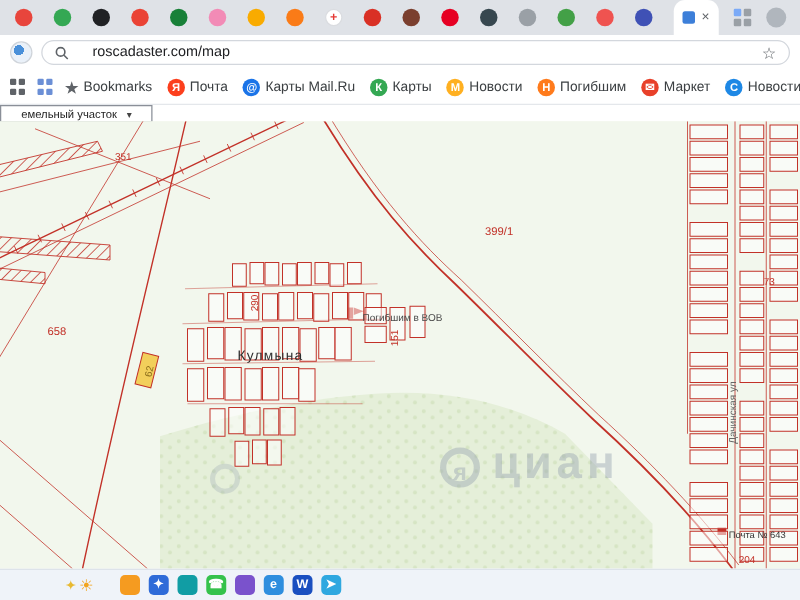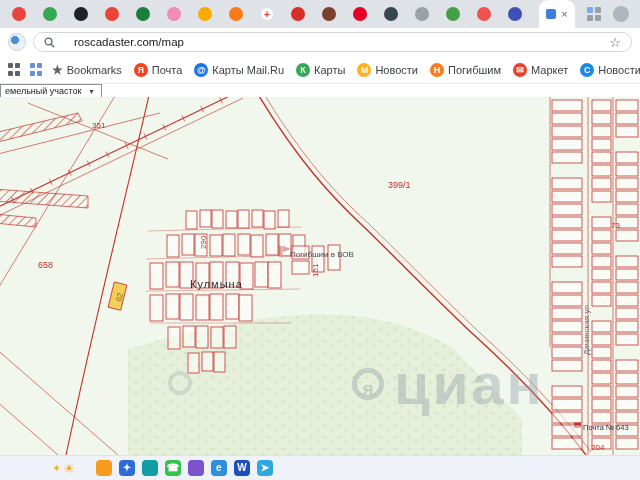--- a/index.html
+++ b/index.html
@@ -41,40 +41,40 @@
   .bmlist{display:flex;align-items:center;gap:12px;}
   .bm{display:flex;align-items:center;gap:4px;flex:0 0 auto;}
   .bmi{width:14px;height:14px;border-radius:50%;font-size:9px;line-height:14px;
     text-align:center;font-weight:bold;flex:0 0 auto;}
   .bmi.plain{background:none;width:auto;font-size:12px;}
   .bml{font-size:11px;color:#3c4043;white-space:nowrap;}
 
   
   .pagebar{position:absolute;top:84px;height:13px;left:0;right:0;background:#fff;}
   .pselect{position:absolute;left:0;top:0;height:14px;min-width:102px;border:1px solid #8a8f98;
-    background:#fff;font-size:9px;color:#222;display:flex;align-items:center;gap:8px;padding:0 4px;}
+    background:#fff;font-size:9px;color:#222;display:flex;align-items:center;gap:8px;padding:0 16px;}
   .chev{font-size:8px;color:#444;}
 
   
   .map{position:absolute;top:97px;left:0;width:640px;height:358px;background:#f2f7ed;overflow:hidden;}
   .map svg{position:absolute;top:0;left:0;}
   .parcel{fill:rgba(255,255,255,.55);stroke:#c23128;stroke-width:.8;}
   .hatchpoly{fill:url(#hatch);stroke:#c23128;stroke-width:.7;}
   .rl{fill:none;stroke:#c23128;stroke-width:1.1;}
   .rl.thin{stroke-width:.7;opacity:.9;}
   .hw{fill:none;stroke:#c23128;stroke-width:1.4;}
   .hw.thin{stroke-width:.7;opacity:.85;}
   .st{stroke:#c23128;stroke-width:.5;opacity:.7;fill:none;}
   .tick{stroke:#c23128;stroke-width:.7;}
   .map text{font-family:"Liberation Sans",sans-serif;}
   .wm{position:absolute;left:352px;top:258px;display:flex;align-items:center;gap:10px;
     color:rgba(148,160,175,.42);font-weight:bold;pointer-events:none;}
   .wm .logo{width:32px;height:32px;border:5px solid rgba(148,160,175,.42);border-radius:50%;
     font-size:19px;line-height:32px;text-align:center;}
-  .wm .word{font-size:58px;letter-spacing:3px;line-height:1;}
+  .wm .word{font-size:37px;letter-spacing:3px;line-height:1;font-family:Liberation Mono, monospace;}
   .wm2{position:absolute;left:168px;top:274px;width:24px;height:24px;
     border:4px solid rgba(148,160,175,.28);border-radius:50%;pointer-events:none;}
 
   
   .taskbar{position:absolute;bottom:0;left:0;right:0;height:25px;background:#eff3f9;
     border-top:1px solid #dde3ea;display:flex;align-items:center;padding-left:52px;gap:7px;}
   .weather{display:flex;align-items:center;gap:2px;font-size:13px;margin-right:14px;}
   .wsun{color:#f2a41c;}
   .wspark{color:#e8b931;font-size:11px;}
   .ti{width:16px;height:16px;border-radius:4px;font-size:10px;line-height:16px;

